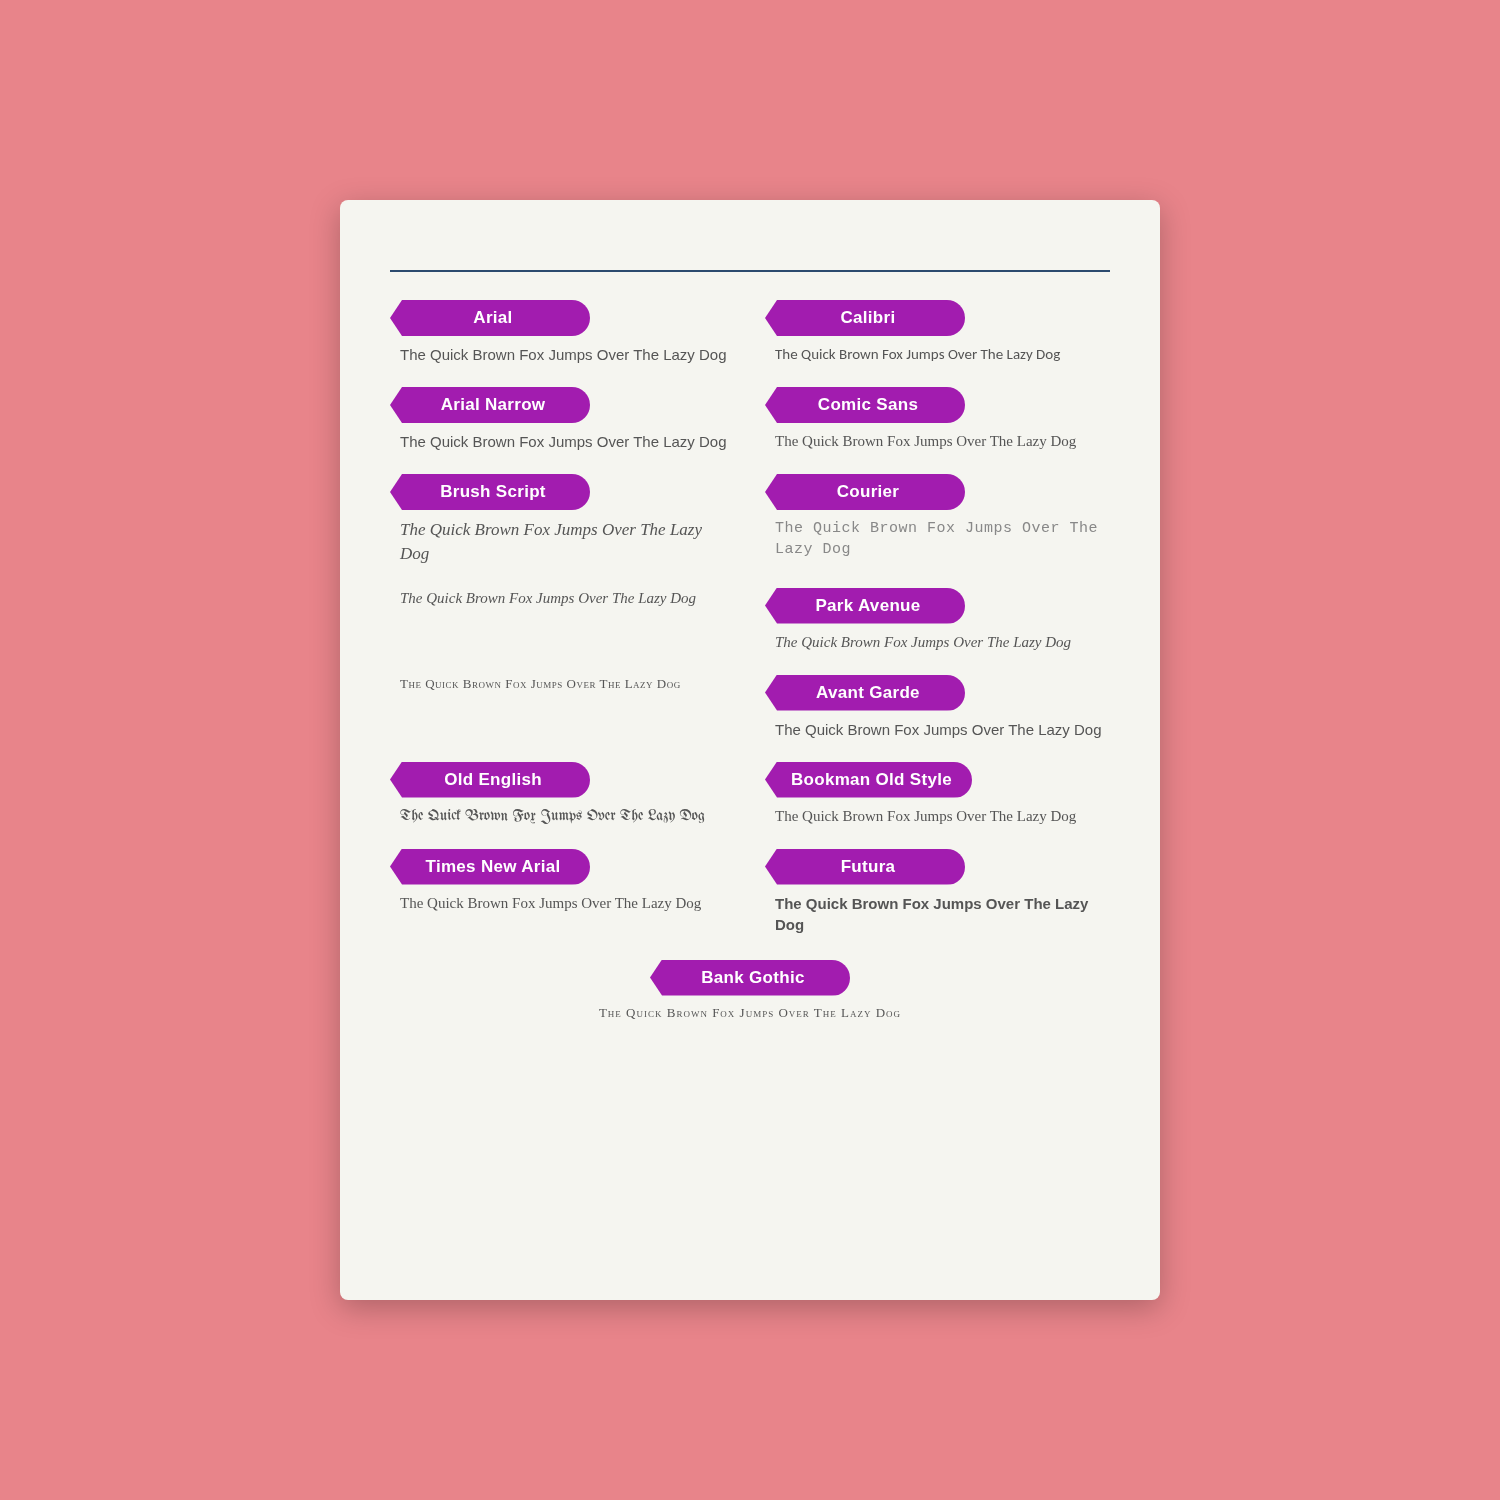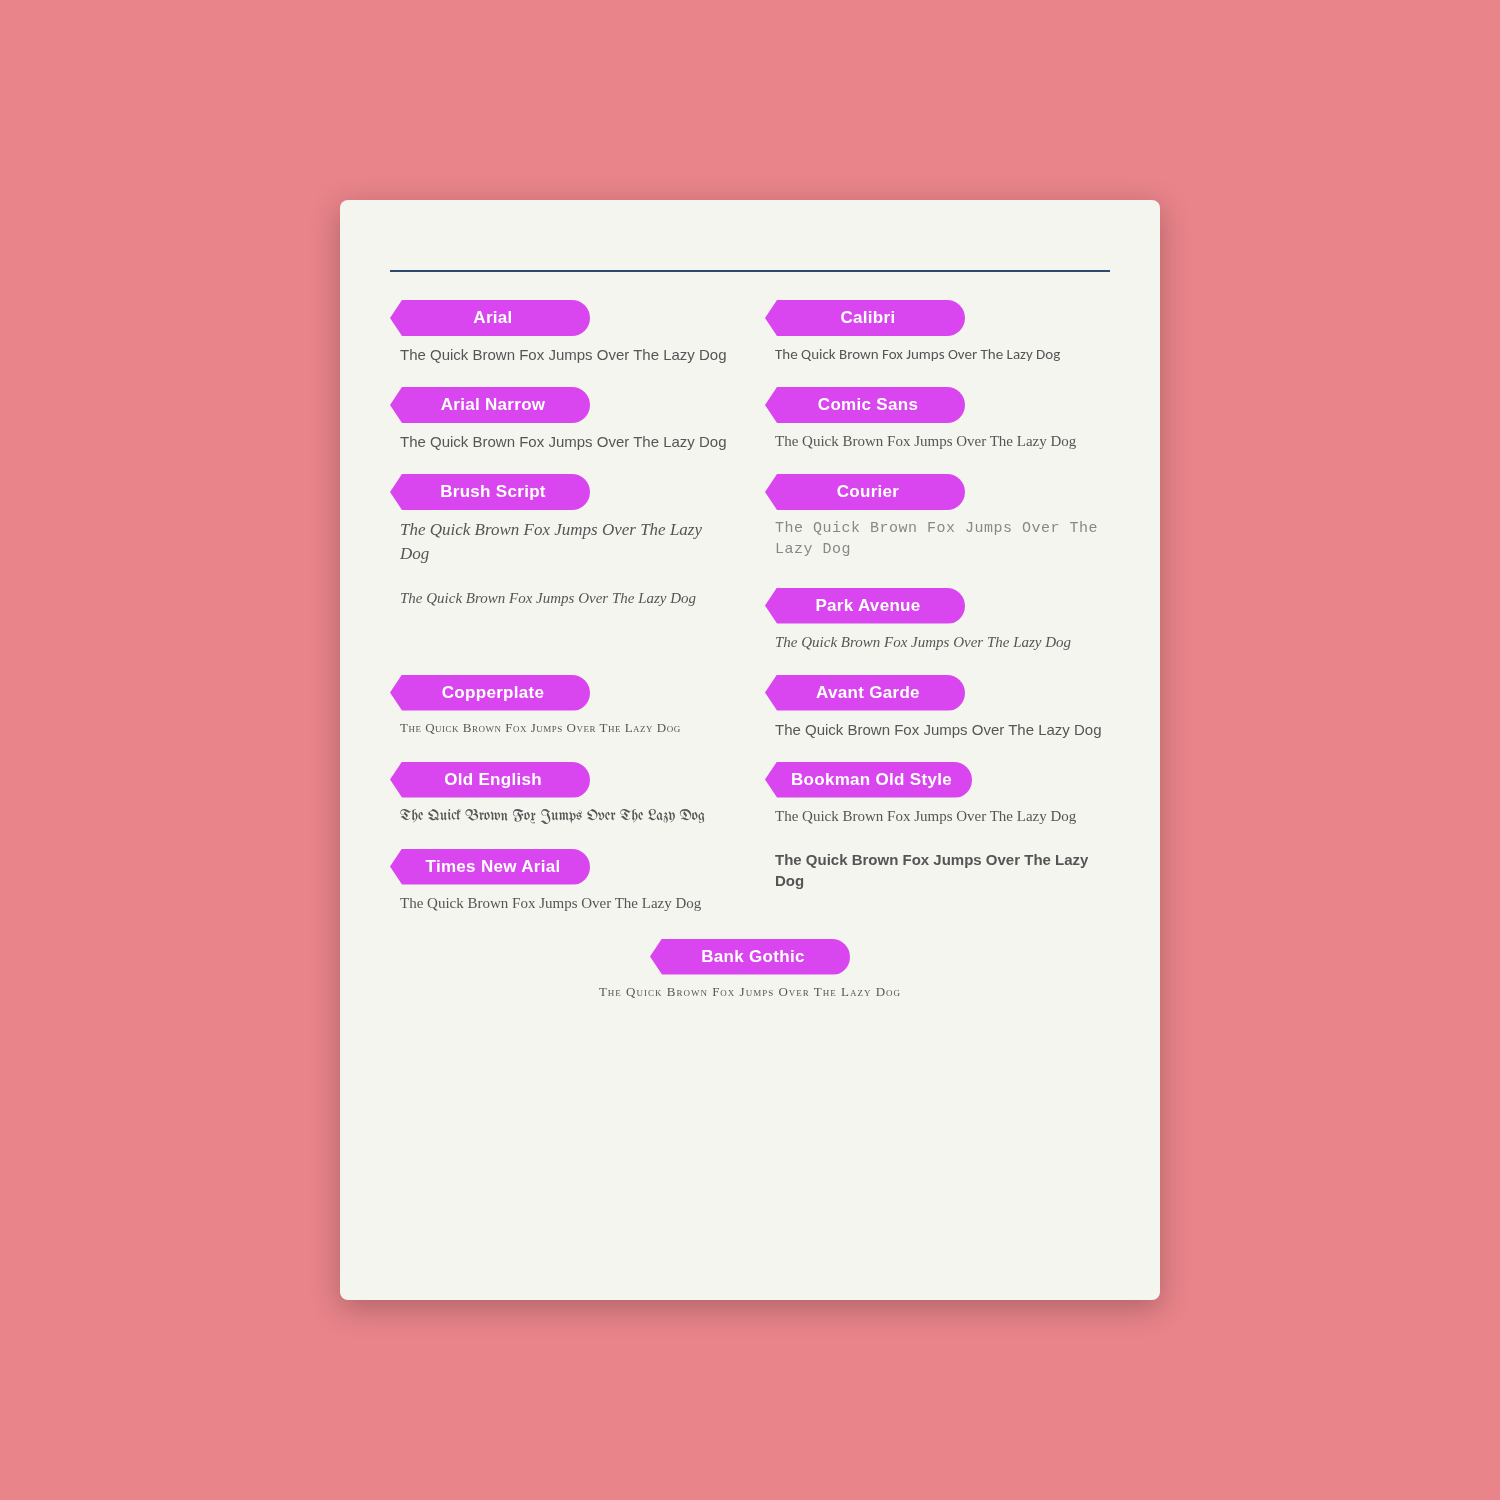--- a/index.html
+++ b/index.html
@@ -51,21 +51,21 @@
       margin-bottom: 22px;
     }
 
     .font-label {
       display: flex;
       align-items: center;
       margin-bottom: 8px;
     }
 
     .font-banner {
-      background-color: #d946ef;
+      background-color: #a21caf;
       color: white;
       font-weight: 700;
       font-size: 17px;
       padding: 8px 20px 8px 26px;
       border-radius: 0 24px 24px 0;
       position: relative;
       clip-path: polygon(12px 0%, 100% 0%, 100% 100%, 12px 100%, 0% 50%);
       min-width: 200px;
       text-align: center;
       font-family: Arial, sans-serif;
@@ -163,23 +163,20 @@
       <div class="font-item">
         <div class="font-sample sample-mono-corsiva">The Quick Brown Fox Jumps Over The Lazy Dog</div>
       </div>
       <div class="font-item">
         <div class="font-label">
           <div class="font-banner">Park Avenue</div>
         </div>
         <div class="font-sample sample-park-avenue">The Quick Brown Fox Jumps Over The Lazy Dog</div>
       </div>
       <div class="font-item">
-        <div class="font-label">
-          <div class="font-banner">Copperplate</div>
-        </div>
         <div class="font-sample sample-copperplate">The Quick Brown Fox Jumps Over The Lazy Dog</div>
       </div>
       <div class="font-item">
         <div class="font-label">
           <div class="font-banner">Avant Garde</div>
         </div>
         <div class="font-sample sample-avant-garde">The Quick Brown Fox Jumps Over The Lazy Dog</div>
       </div>
       <div class="font-item">
         <div class="font-label">
@@ -193,20 +190,23 @@
         </div>
         <div class="font-sample sample-bookman">The Quick Brown Fox Jumps Over The Lazy Dog</div>
       </div>
       <div class="font-item">
         <div class="font-label">
           <div class="font-banner">Times New Arial</div>
         </div>
         <div class="font-sample sample-times">The Quick Brown Fox Jumps Over The Lazy Dog</div>
       </div>
       <div class="font-item">
+        <div class="font-label">
+          <div class="font-banner">Futura</div>
+        </div>
         <div class="font-sample sample-futura">The Quick Brown Fox Jumps Over The Lazy Dog</div>
       </div>
     </div>
 
   <div class="bottom-section" id="bottom-section">
   <div class="font-item">
     <div class="font-label" style="justify-content:center;">
       <div class="font-banner">Bank Gothic</div>
     </div>
     <div class="font-sample sample-bank-gothic" style="text-align:center;padding-left:0;">The Quick Brown Fox Jumps Over The Lazy Dog</div>

